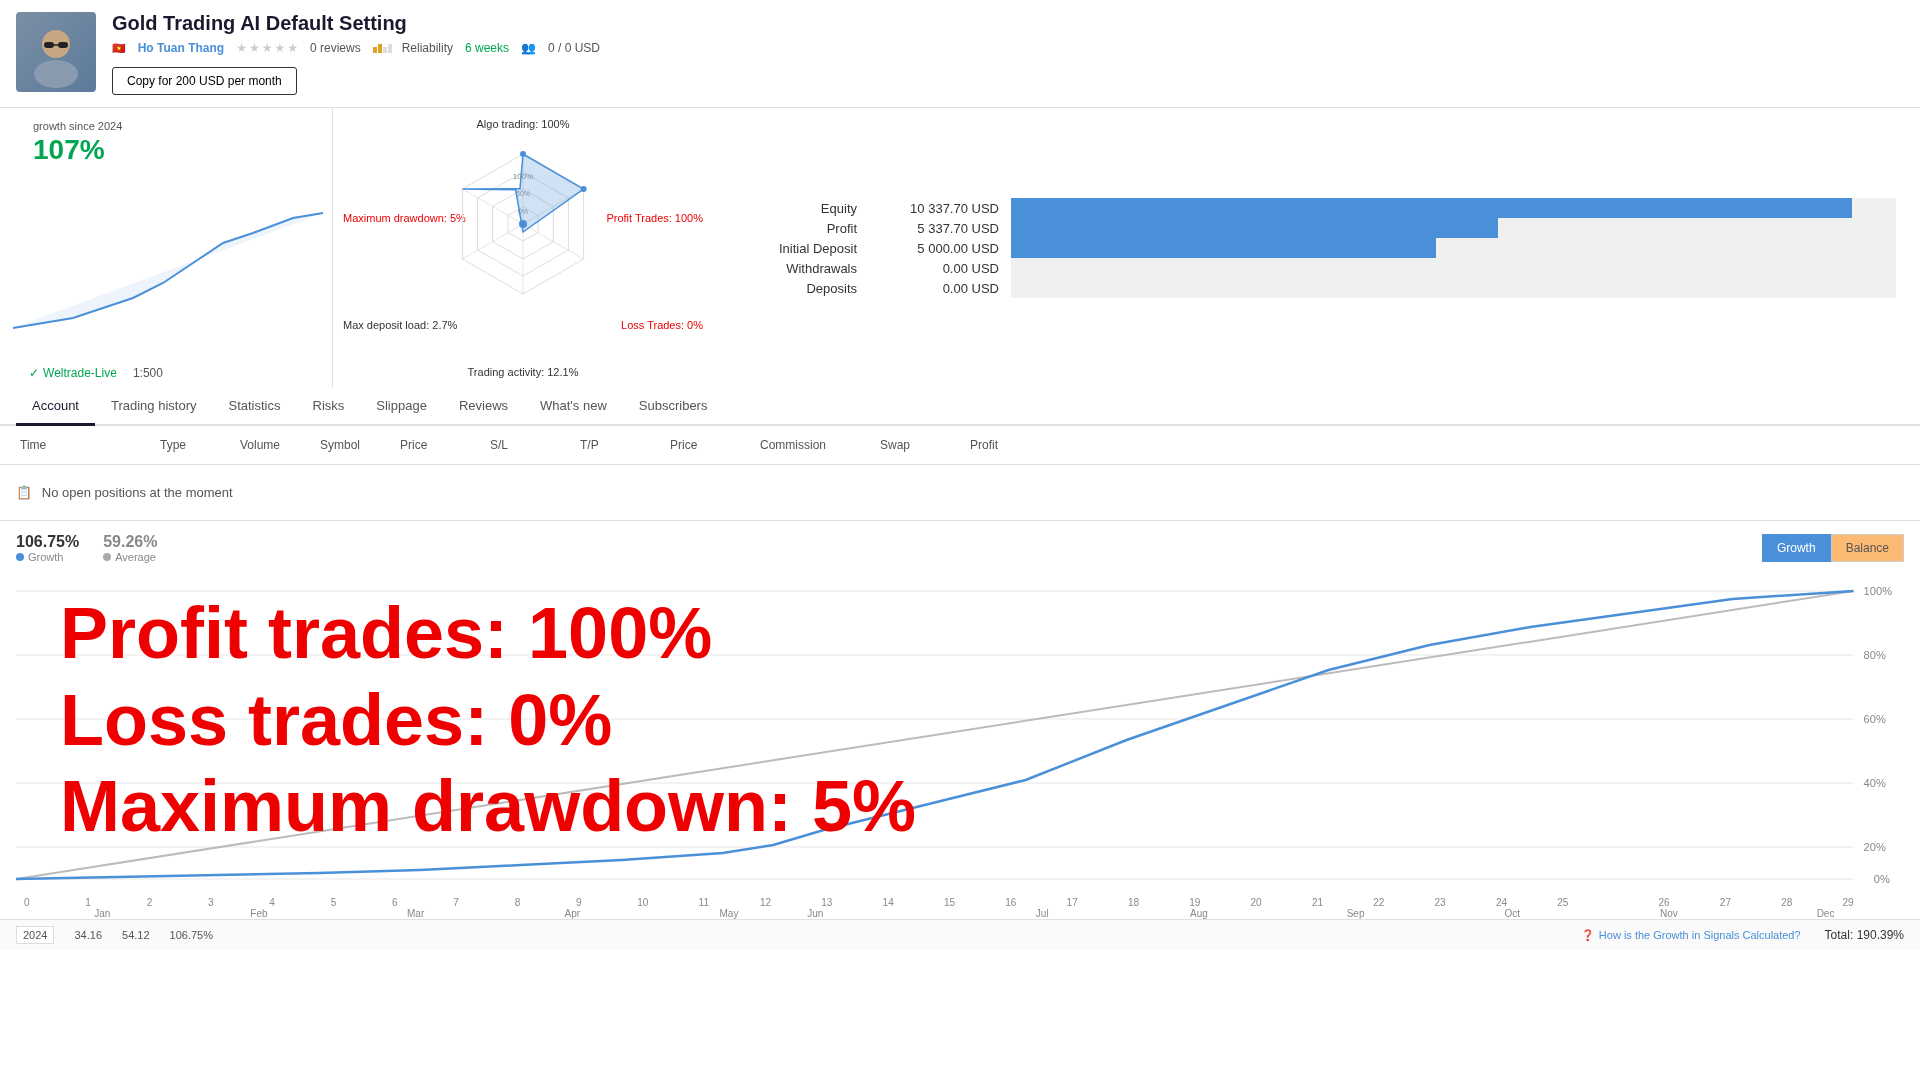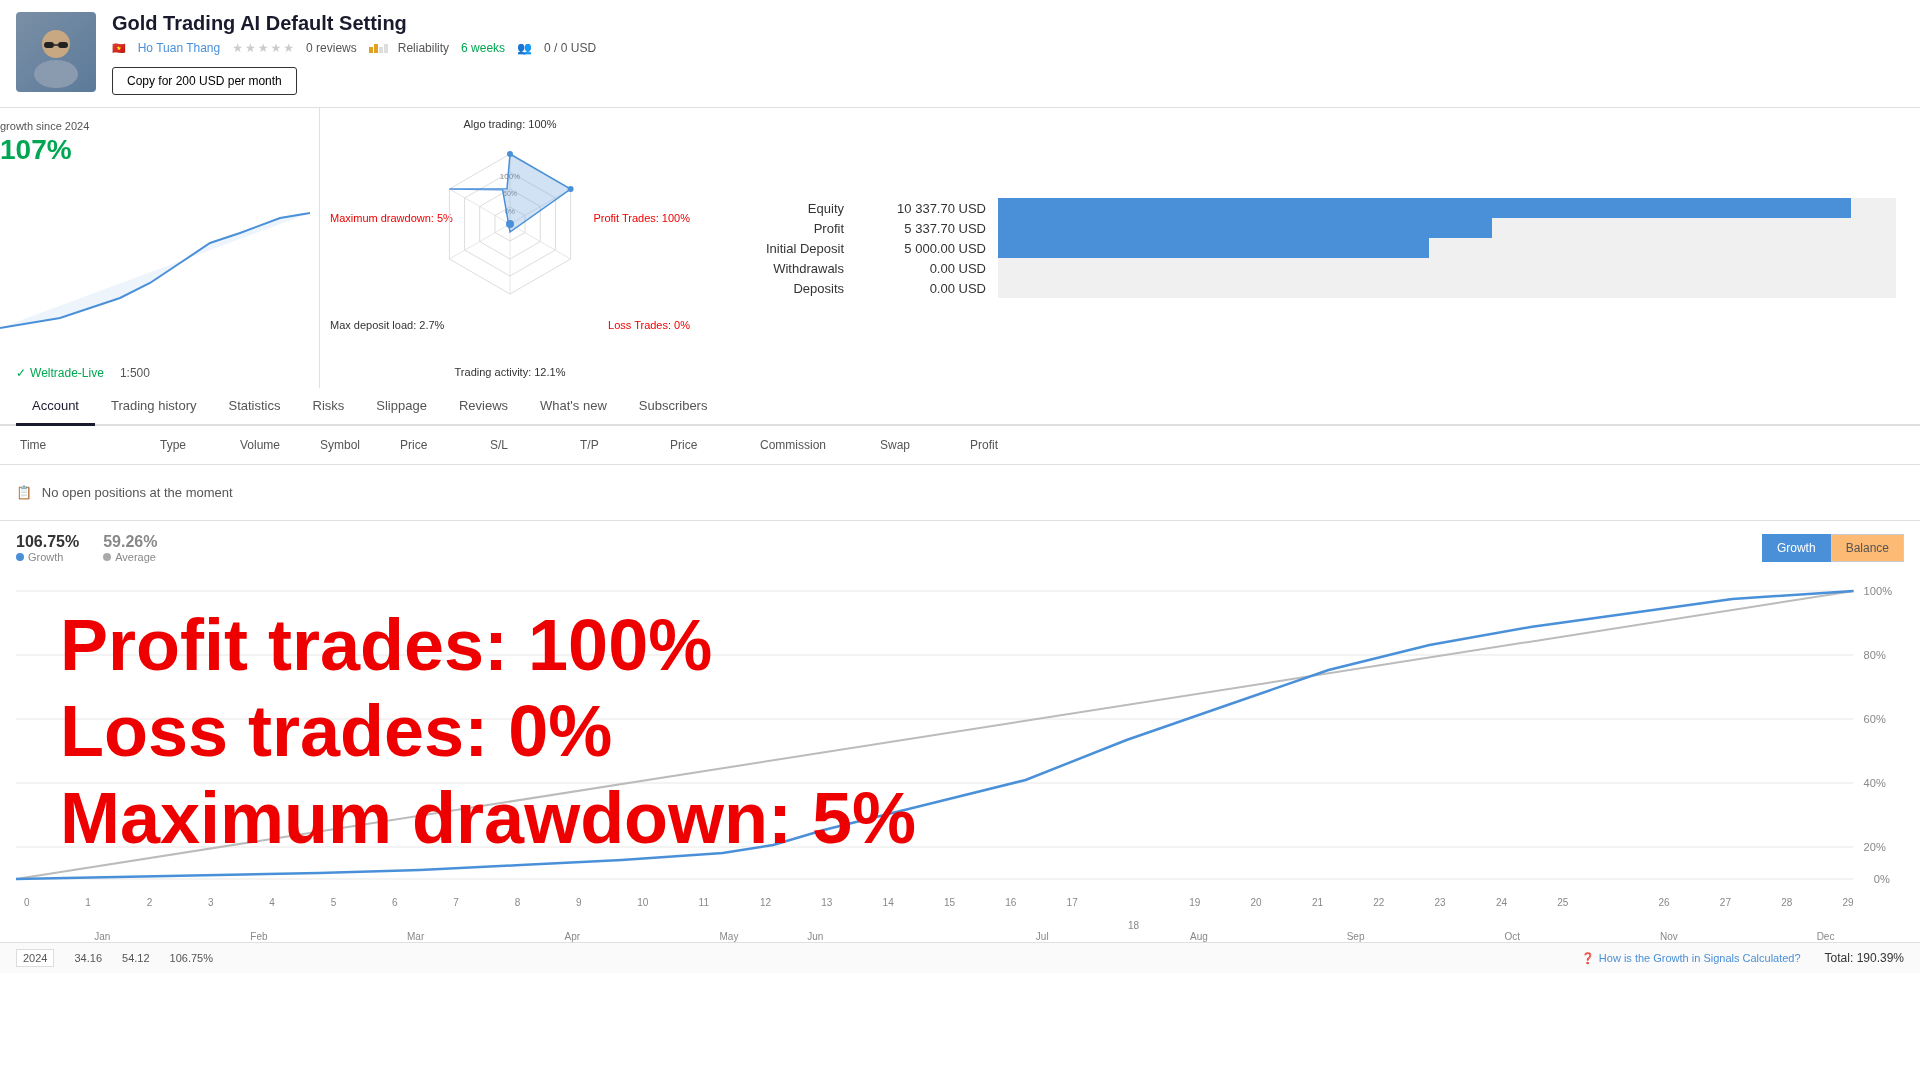--- a/index.html
+++ b/index.html
@@ -15,21 +15,21 @@
     .stars { display: flex; gap: 2px; color: #ccc; font-size: 12px; }
     .reliability { display: flex; align-items: center; gap: 10px; }
     .rel-bars { display: flex; gap: 1px; align-items: flex-end; }
     .rel-bar { width: 4px; background: #e0a020; }
     .copy-btn { border: 1px solid #333; background: #fff; padding: 6px 14px; font-size: 12px; cursor: pointer; border-radius: 3px; margin-top: 4px; }
     
     
     .top-stats { display: flex; gap: 0; height: 280px; }
     
     
-    .growth-mini { flex: 0 0 320px; padding: 12px 0; position: relative; }
+    .growth-mini { flex: 0 0 320px; padding: 12px 20px; position: relative; margin-left: 13px; }
     .growth-since { font-size: 11px; color: #555; margin-bottom: 2px; }
     .growth-pct { font-size: 28px; font-weight: bold; color: #00a651; }
     .mini-chart { position: absolute; bottom: 30px; left: 0; right: 0; height: 160px; }
     .broker-row { position: absolute; bottom: 8px; left: 16px; display: flex; align-items: center; gap: 16px; font-size: 12px; color: #555; }
     .broker-name { color: #00a651; display: flex; align-items: center; gap: 4px; }
     
     
     .radar-section { flex: 0 0 380px; display: flex; align-items: center; justify-content: center; position: relative; }
     
     
@@ -91,21 +91,21 @@
         <rect x="18" y="20" width="10" height="6" rx="3" fill="#222"></rect>
         <rect x="32" y="20" width="10" height="6" rx="3" fill="#222"></rect>
         <line x1="28" y1="23" x2="32" y2="23" stroke="#222" stroke-width="1.5"></line>
       </svg>
     </div>
   </div>
   <div class="header-info">
     <div class="product-title">Gold Trading AI Default Setting</div>
     <div class="meta-row">
       <span style="color:#da2020; font-size:11px;">🇻🇳</span>
-      <span style="color:#4a90d9;">Ho Tuan Thang</span>
+      <span style="color:#4a90d9;font-weight:bold;">Ho Tuan Thang</span>
       <div class="stars">
         <span>★</span>
           <span>★</span>
           <span>★</span>
           <span>★</span>
           <span>★</span>
       </div>
       <span>0 reviews</span>
       <div class="reliability">
         <div class="rel-bars">
@@ -317,21 +317,21 @@
       <span style="flex: 1 1 0%; text-align: left;">8</span>
       <span style="flex: 1 1 0%; text-align: left;">9</span>
       <span style="flex: 1 1 0%; text-align: left;">10</span>
       <span style="flex: 1 1 0%; text-align: left;">11</span>
       <span style="flex: 1 1 0%; text-align: left;">12</span>
       <span style="flex: 1 1 0%; text-align: left;">13</span>
       <span style="flex: 1 1 0%; text-align: left;">14</span>
       <span style="flex: 1 1 0%; text-align: left;">15</span>
       <span style="flex: 1 1 0%; text-align: left;">16</span>
       <span style="flex: 1 1 0%; text-align: left;">17</span>
-      <span style="flex: 1 1 0%; text-align: left; margin-top: 23px;">18</span>
+      <span style="flex: 1 1 0%; text-align: left;">18</span>
       <span style="flex: 1 1 0%; text-align: left;">19</span>
       <span style="flex: 1 1 0%; text-align: left;">20</span>
       <span style="flex: 1 1 0%; text-align: left;">21</span>
       <span style="flex: 1 1 0%; text-align: left;">22</span>
       <span style="flex: 1 1 0%; text-align: left;">23</span>
       <span style="flex: 1 1 0%; text-align: left;">24</span>
       <span style="flex: 1 1 0%; text-align: left;">25</span>
       <span style="flex: 1 1 0%; text-align: left; margin-left: 40px;">26</span>
       <span style="flex: 1 1 0%; text-align: left;">27</span>
       <span style="flex: 1 1 0%; text-align: left;">28</span>

